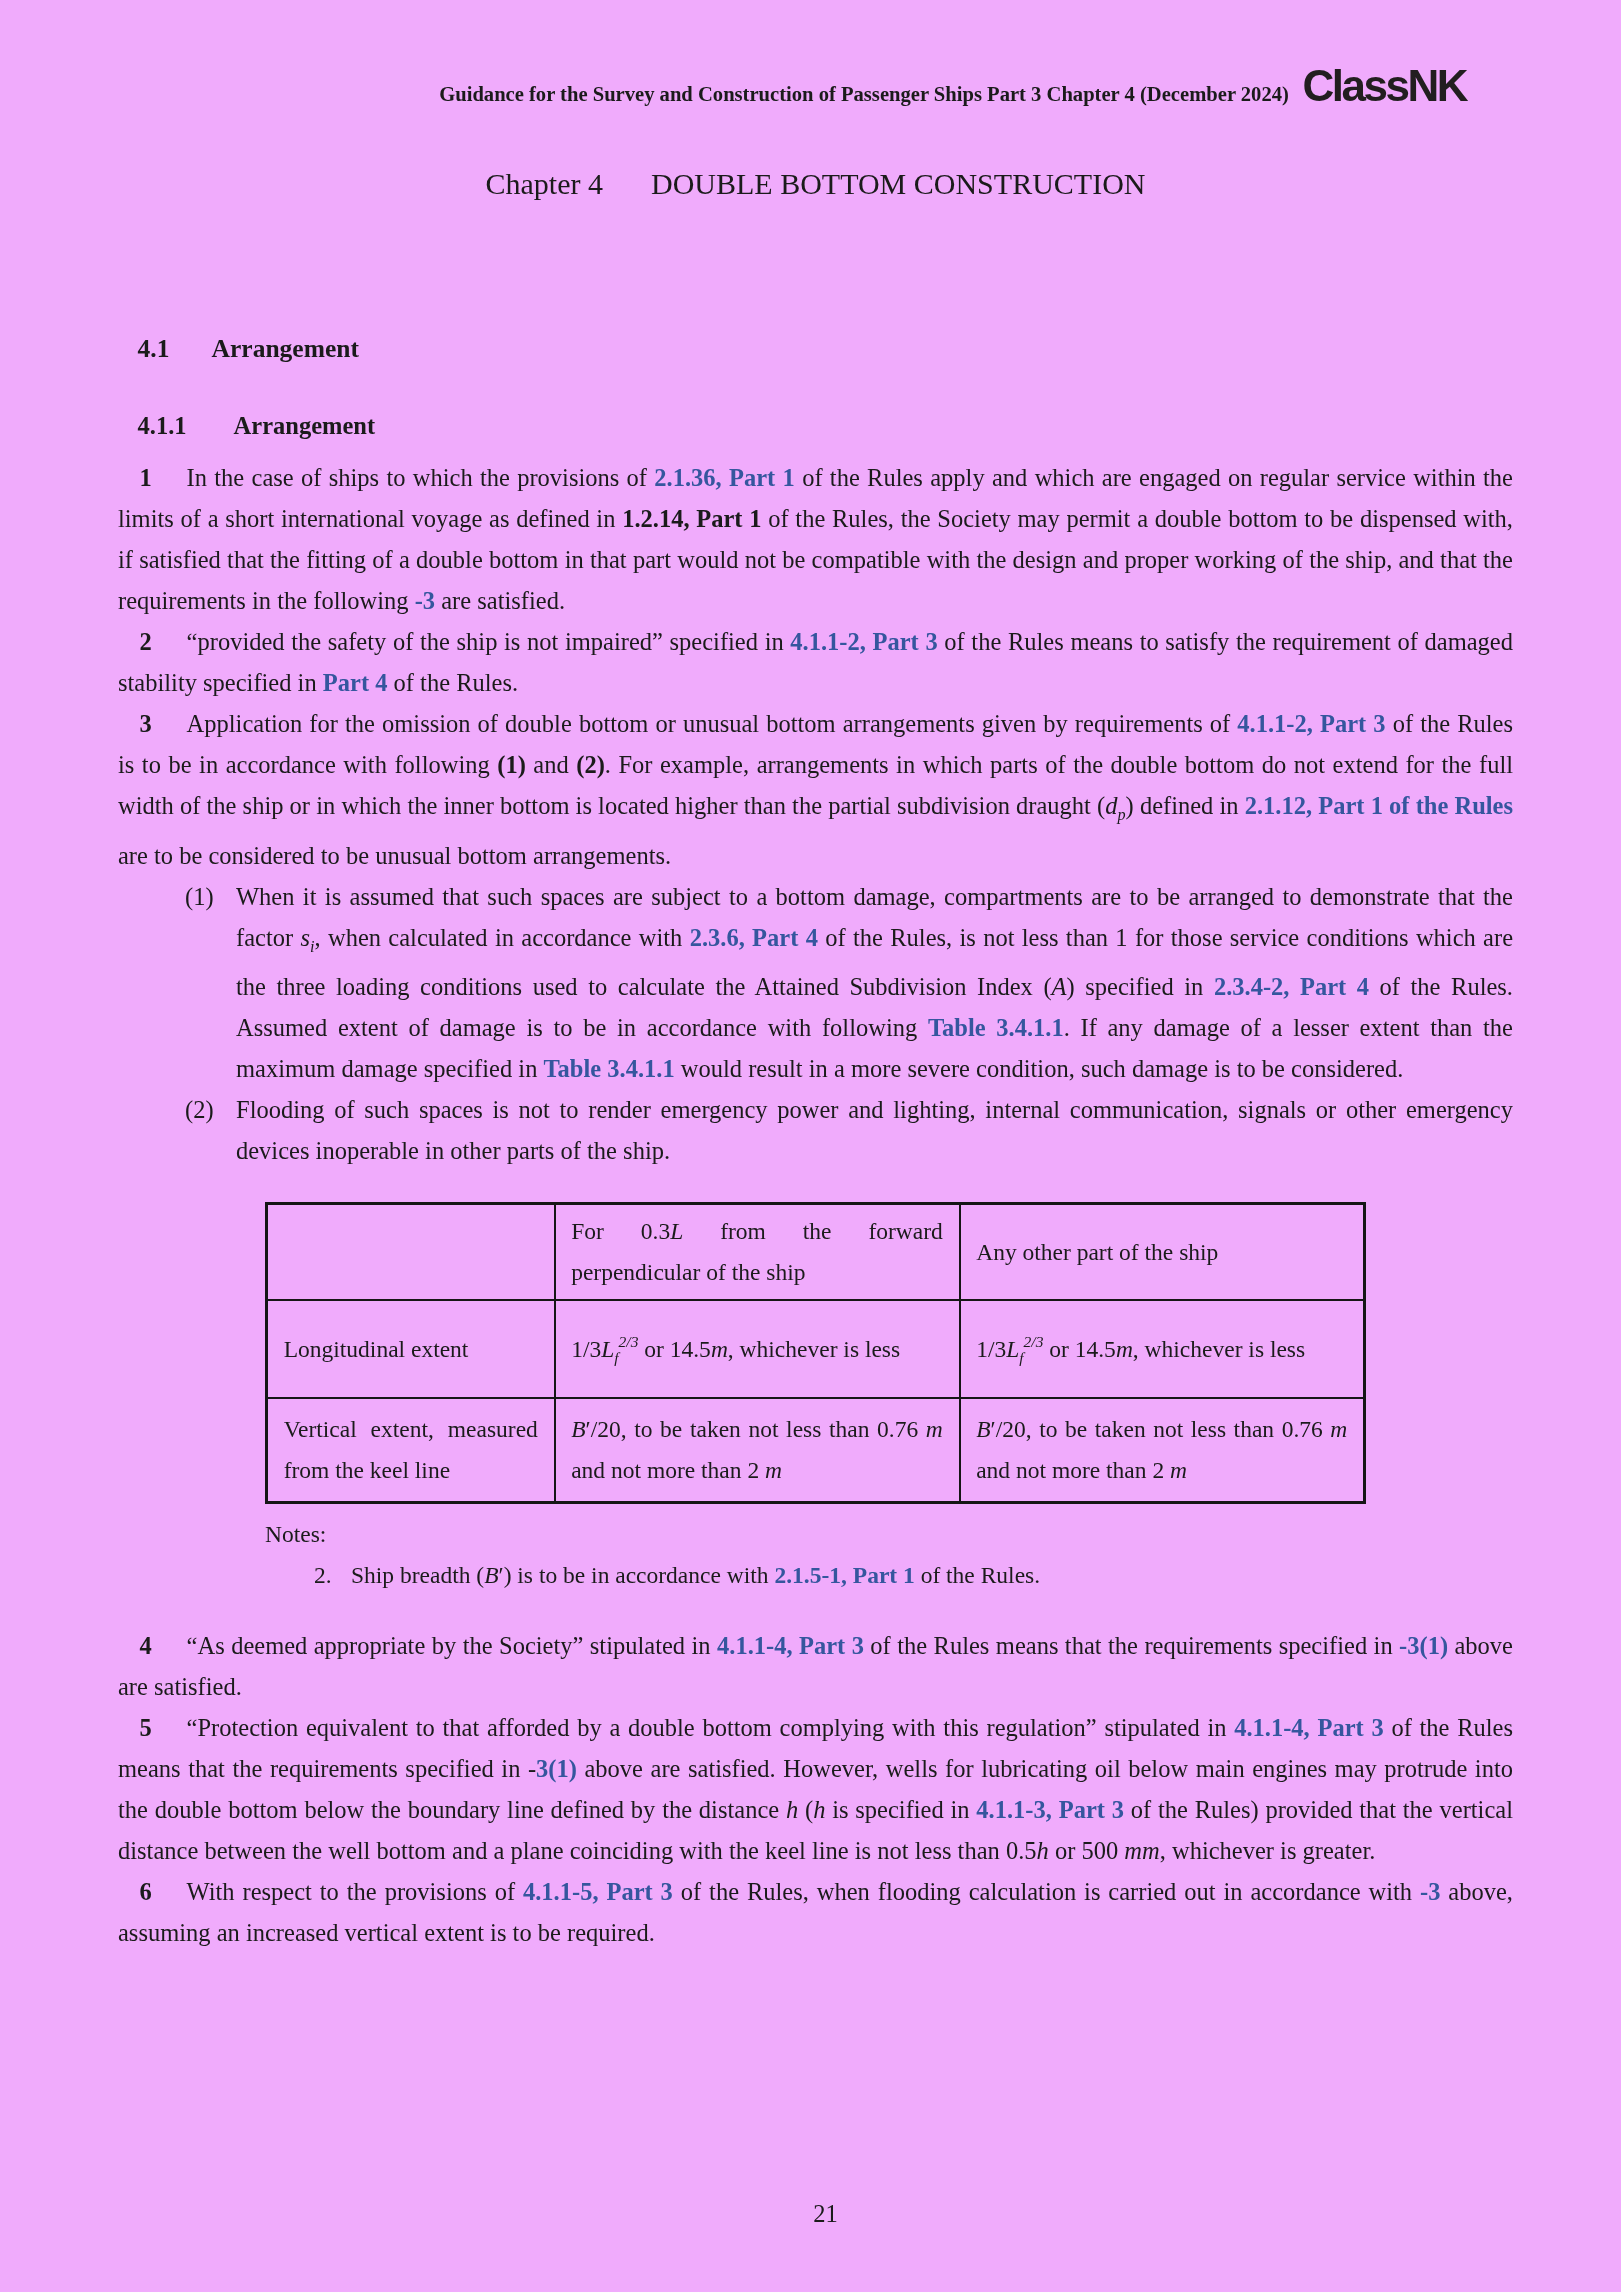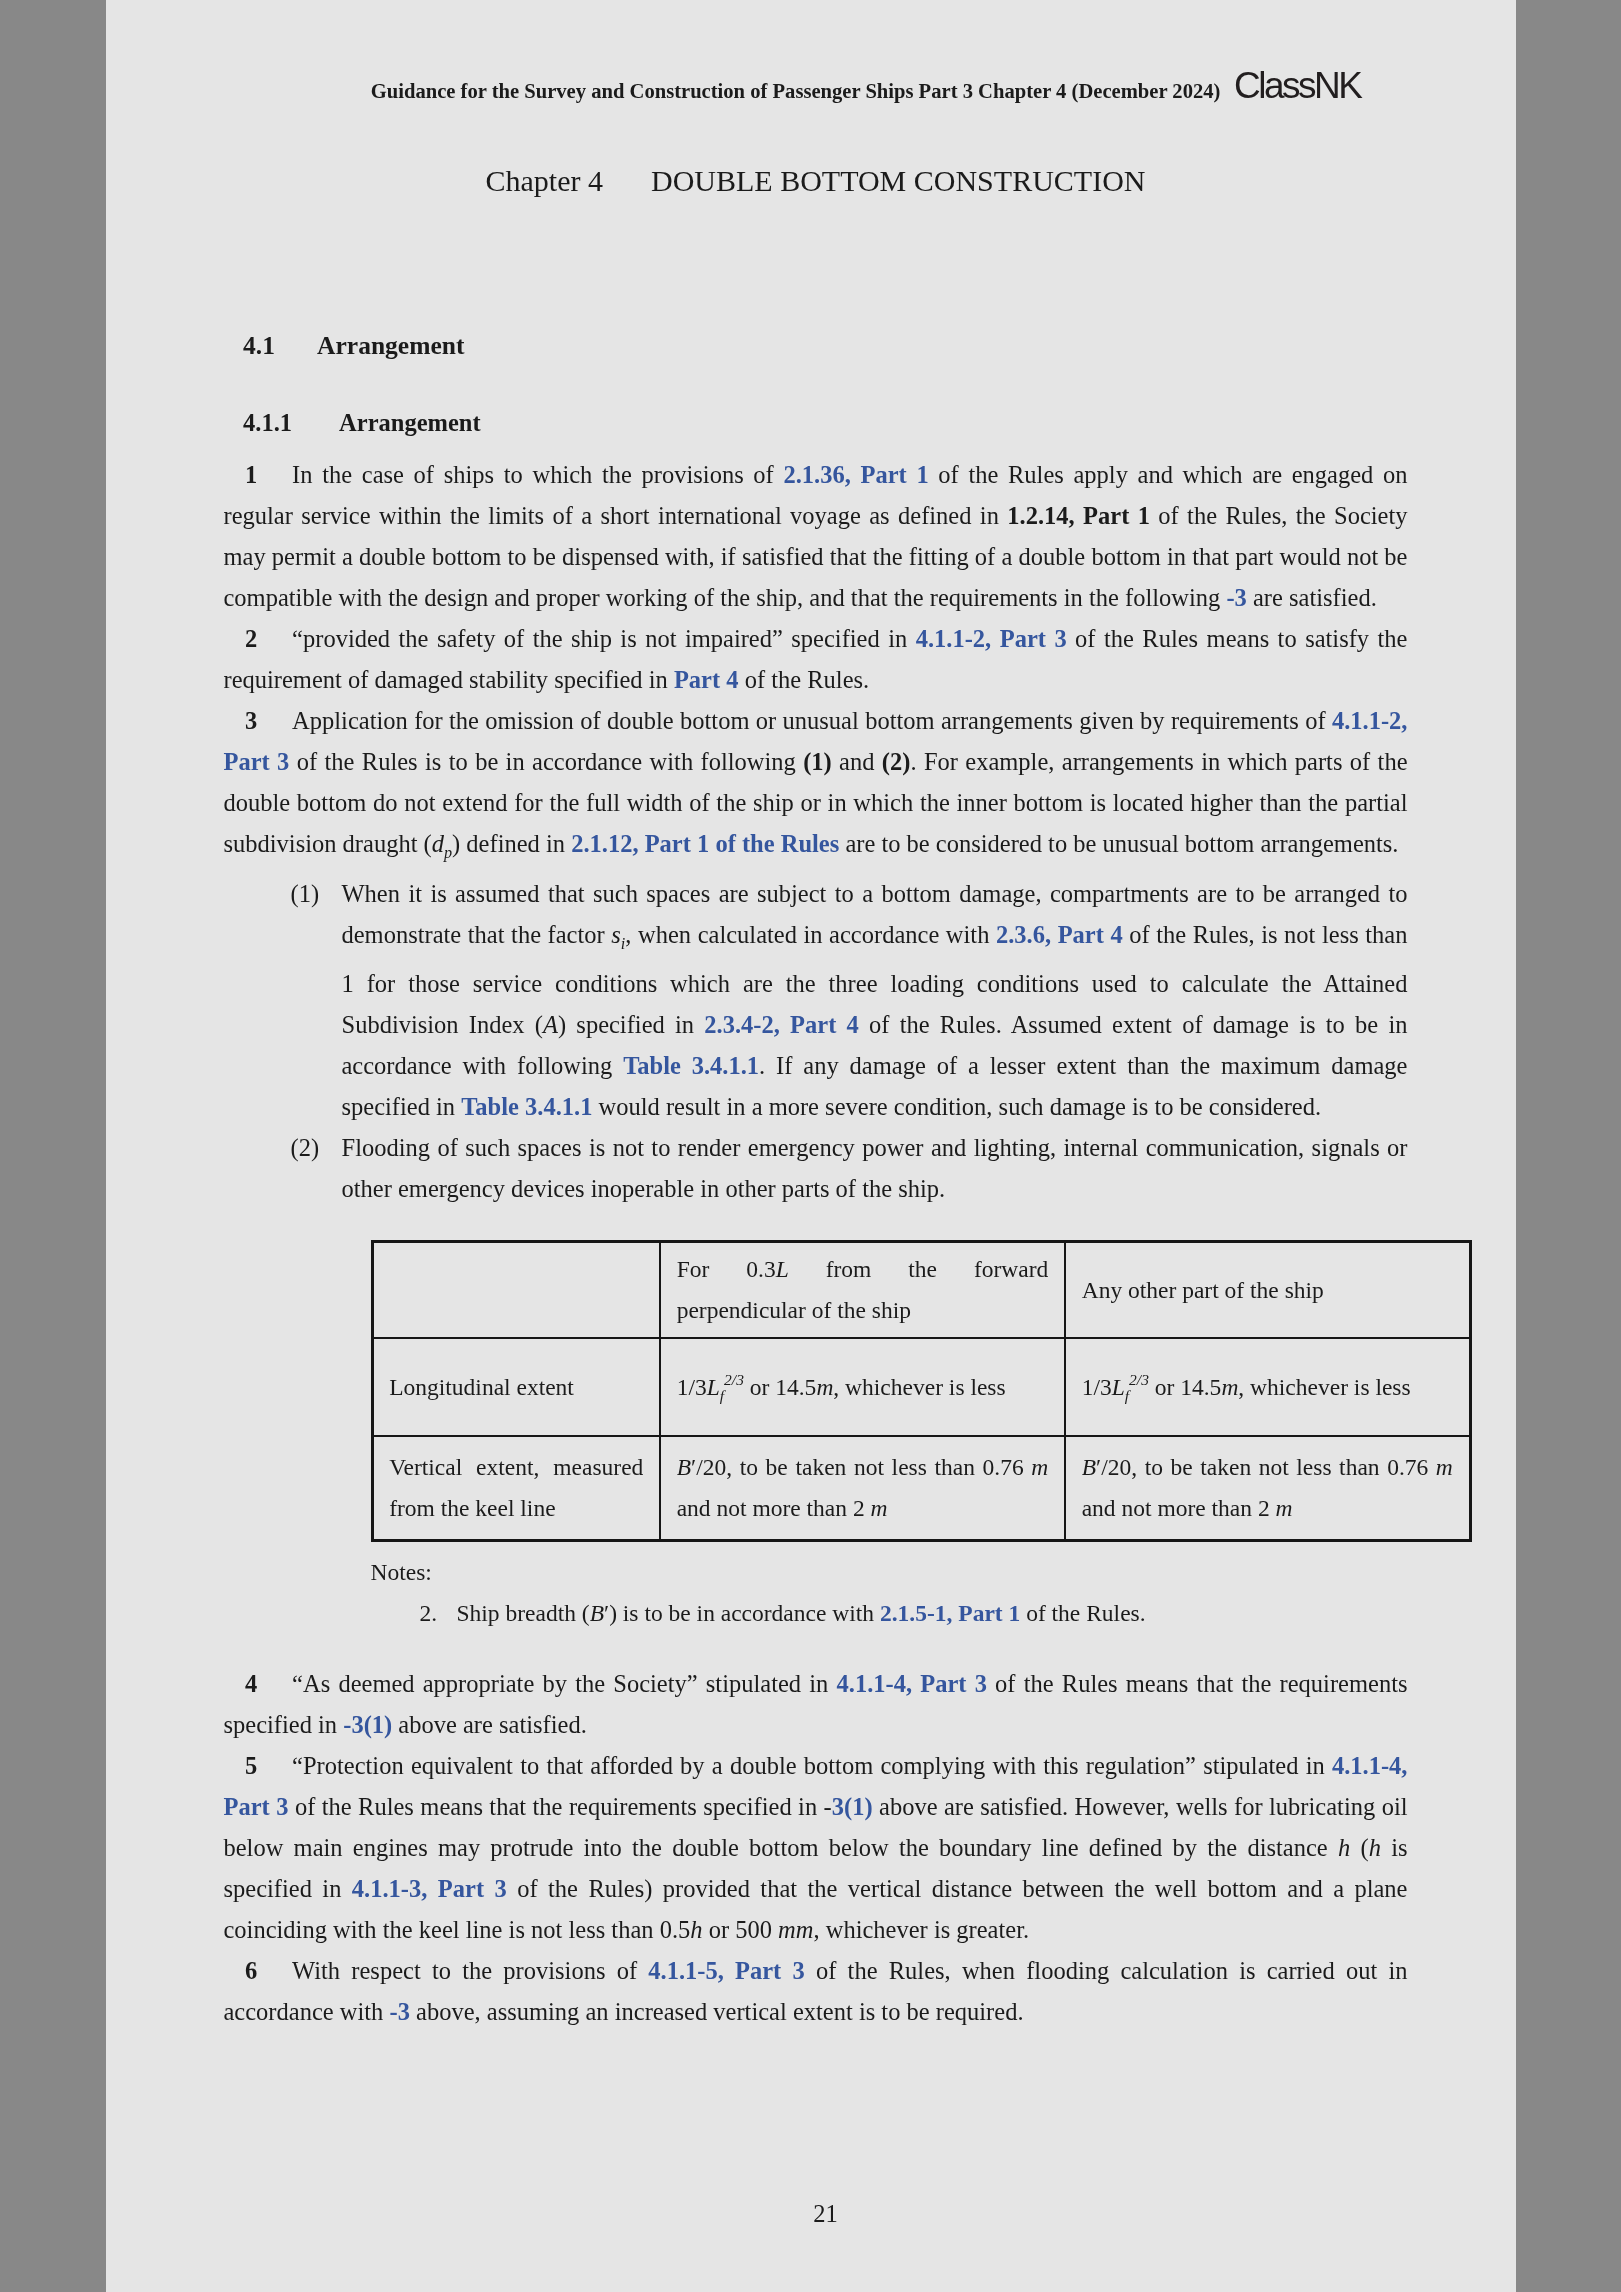--- a/index.html
+++ b/index.html
@@ -3,38 +3,38 @@
 <meta charset="utf-8">
 <style>
   :root{
     --link-blue:#35569E;
     --text-color:#1b1b1b;
   }
   *{box-sizing:border-box;}
   html,body{margin:0;padding:0;background:#888;}
   .page{
     position:relative;
-    width:1410px;height:2293px;
+    width:1621px;height:2293px;
     margin:0 auto;
-    background:#e5e5e5;
+    background:#f0abfc;
     font-family:"Liberation Serif","DejaVu Serif",serif;
     font-size:24.5px;line-height:41px;
     color:var(--text-color);
   }
   .content{padding:71px 108px 0 118px;}
 
   
   .doc-header{
     display:flex;justify-content:flex-end;align-items:baseline;
     gap:13.7px;margin-right:47px;line-height:29px;
   }
   .header-text{font-size:20.6px;font-weight:bold;}
   .logo{
     font-family:"Liberation Sans","DejaVu Sans",sans-serif;
-    font-weight:normal;font-size:37px;letter-spacing:-2.5px;color:#221e1f;
+    font-weight:bold;font-size:44px;letter-spacing:-2.5px;color:#221e1f;
   }
 
   
   .chapter{
     margin:53px 0 0 0;display:flex;justify-content:center;gap:48px;
     font-size:30px;font-weight:normal;line-height:43px;
   }
 
   
   .sec{margin:125px 0 0 19.6px;font-size:25.5px;font-weight:bold;line-height:37px;}

